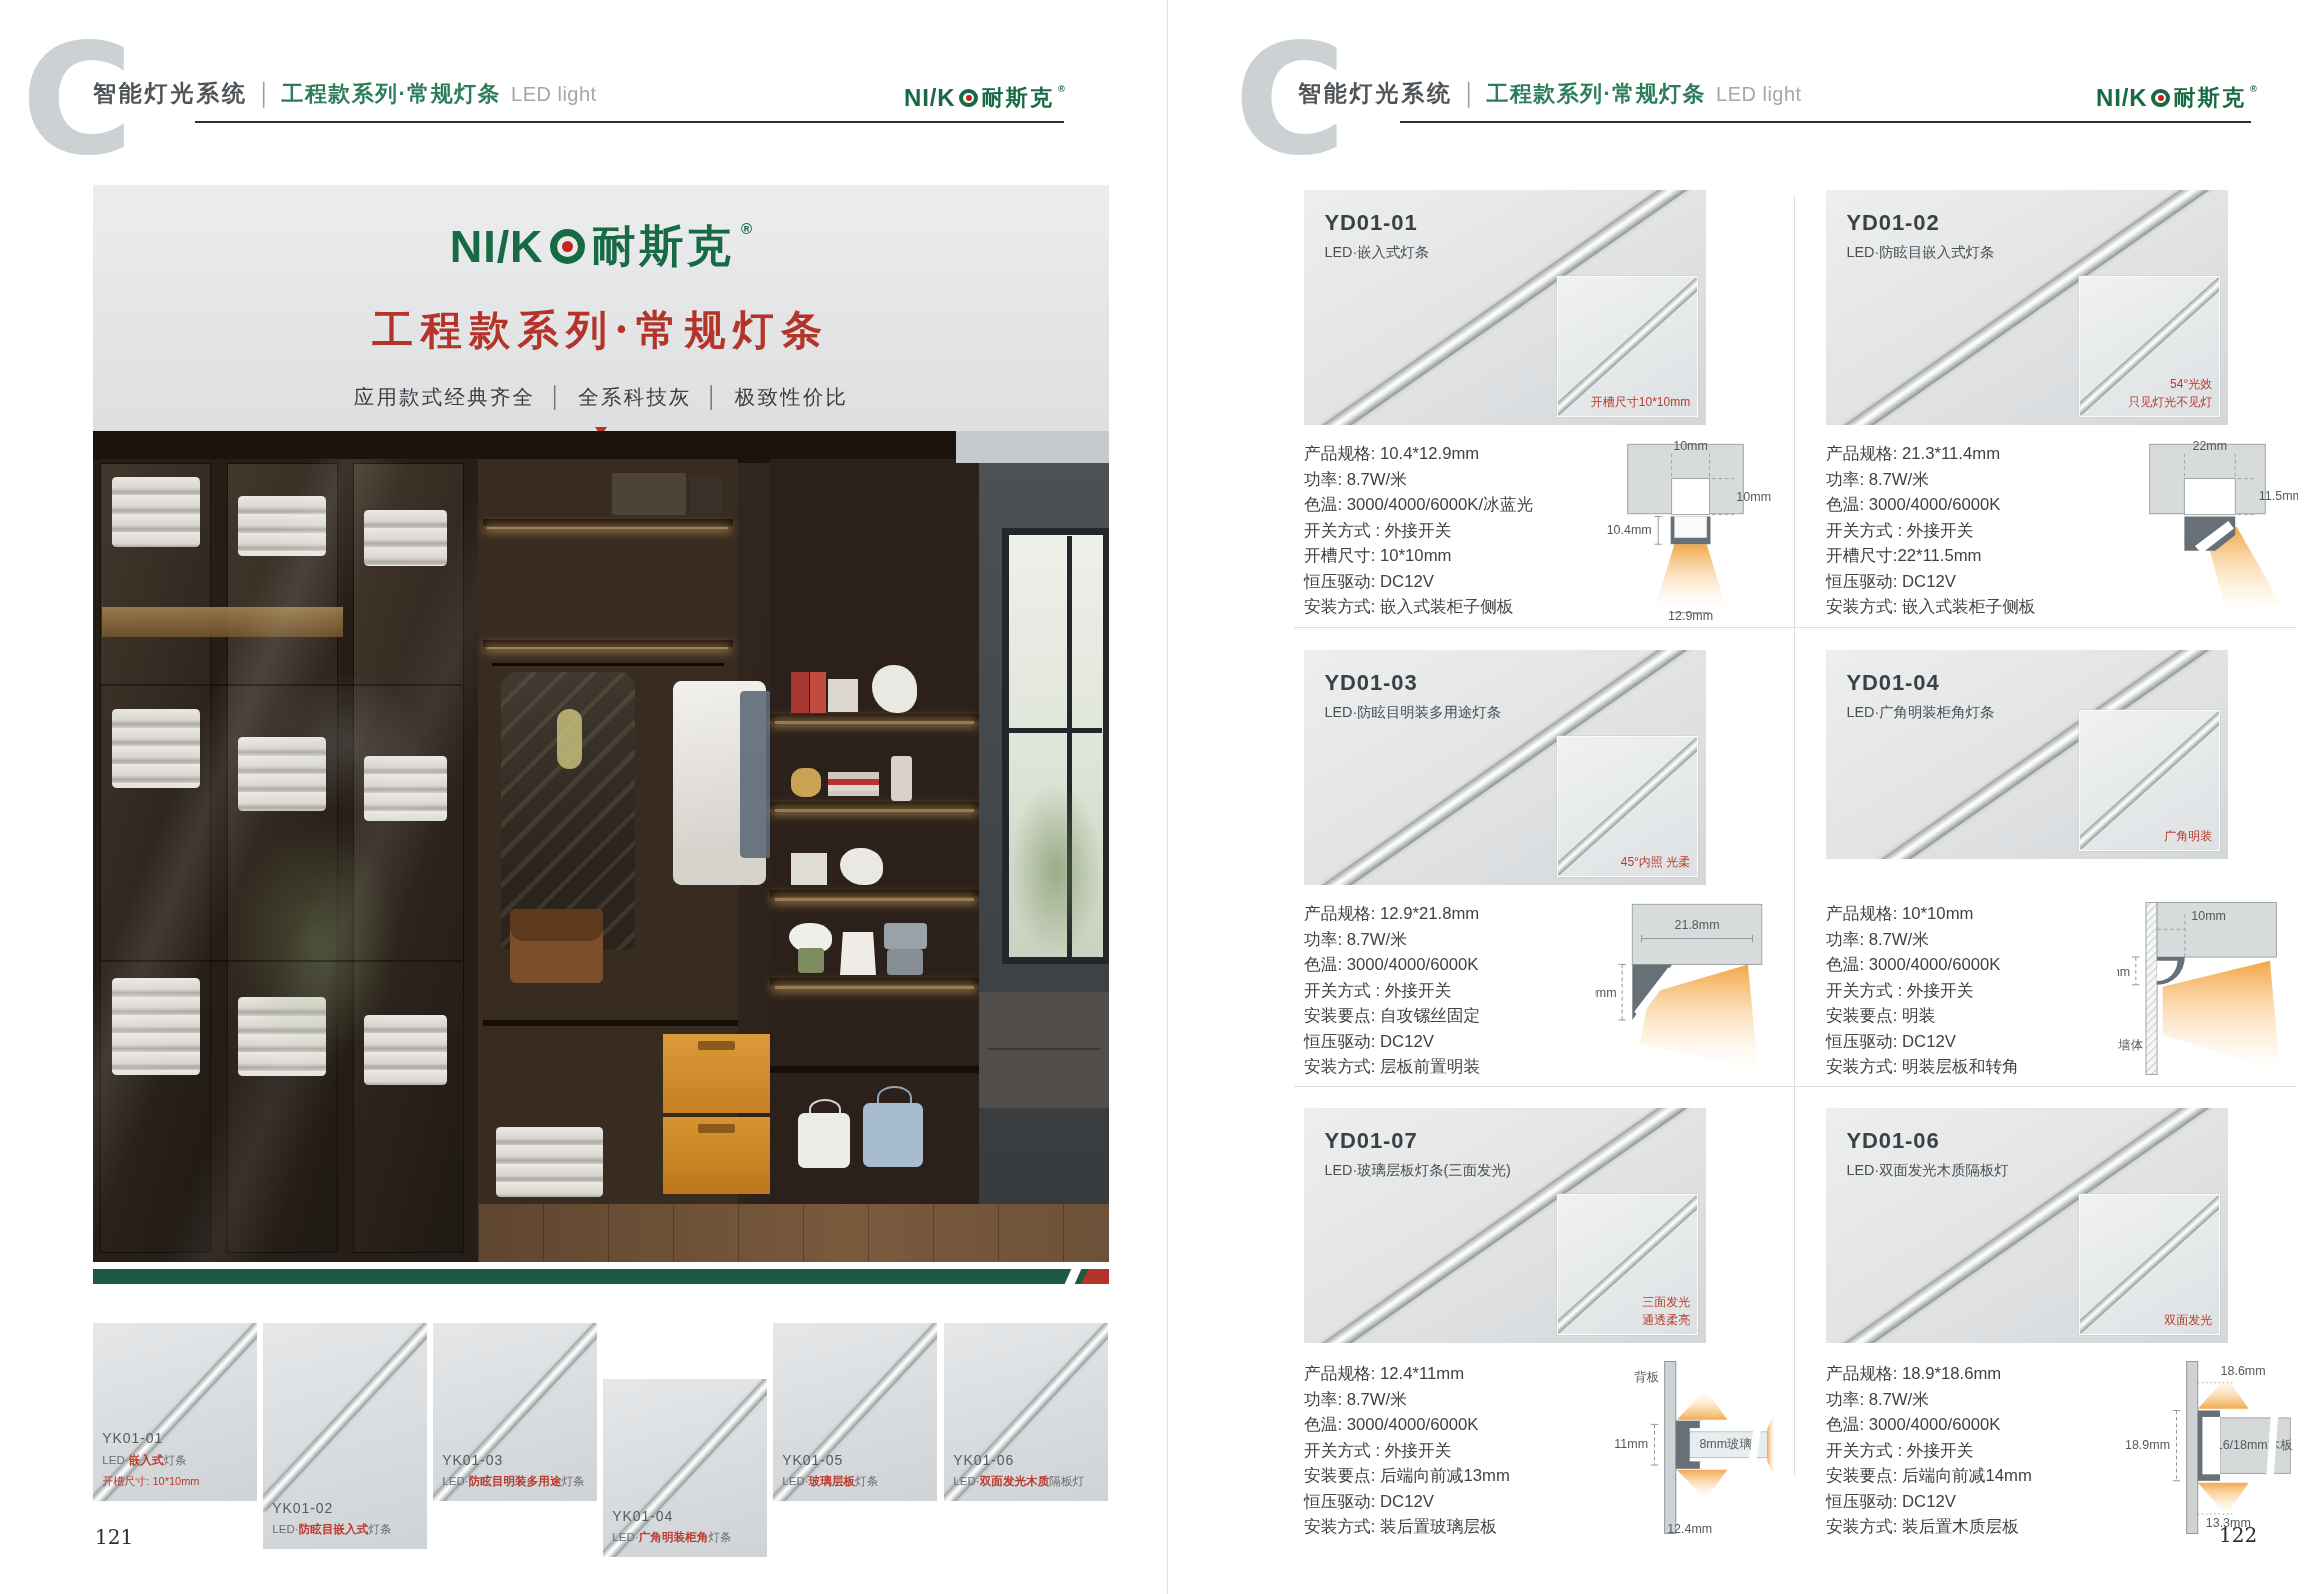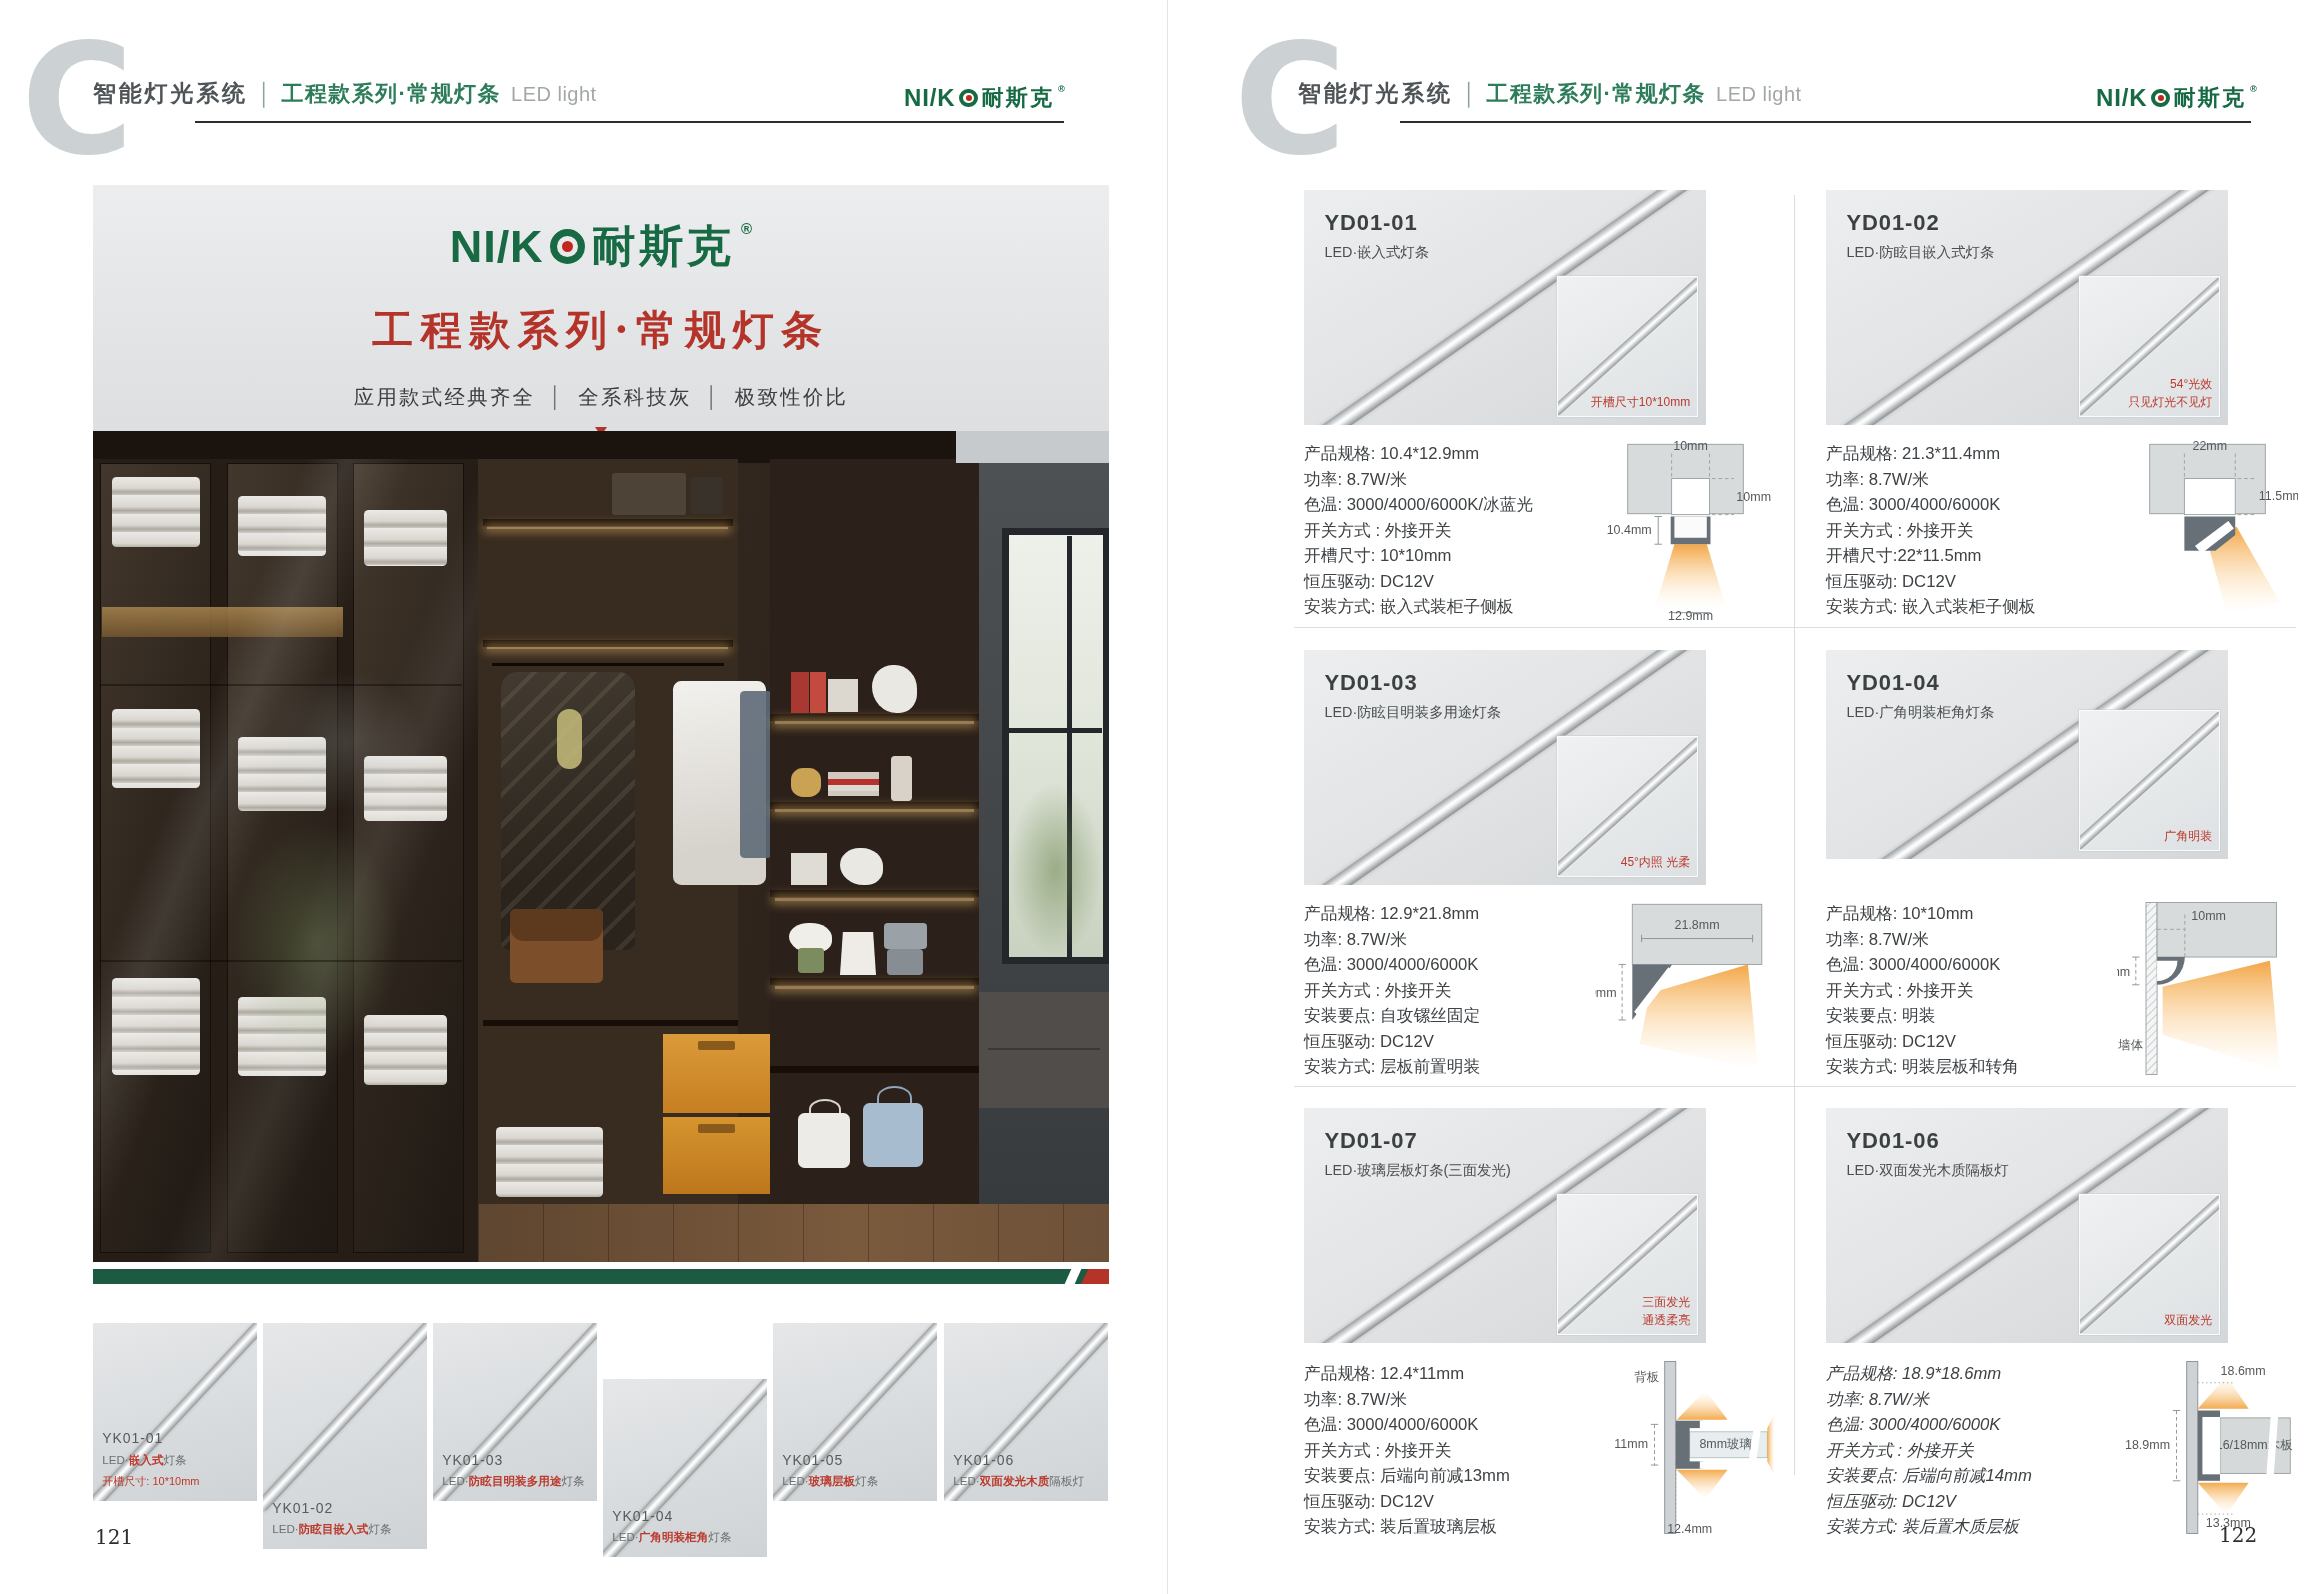--- a/index.html
+++ b/index.html
@@ -535,21 +535,21 @@
       <div class="pname">LED·双面发光木质隔板灯</div>
     </div>
     <div class="inset">
       <div class="istrip"></div>
       <div class="note">
         <div>双面发光</div>
         <div></div>
       </div>
     </div>
   </section>
-  <div class="abs specs" style="left:1826px;top:1361px;font-style:italic;">
+  <div class="abs specs" style="left:1826px;top:1361px;">
     <div>产品规格: 18.9*18.6mm</div>
     <div>功率: 8.7W/米</div>
     <div>色温: 3000/4000/6000K</div>
     <div>开关方式 : 外接开关</div>
     <div>安装要点: 后端向前减14mm</div>
     <div>恒压驱动: DC12V</div>
     <div>安装方式: 装后置木质层板</div>
   </div>
   <svg class="abs dsvg" style="left:2117px;top:1355px;" width="181" height="185" viewBox="0 0 390 400">
     <defs>

